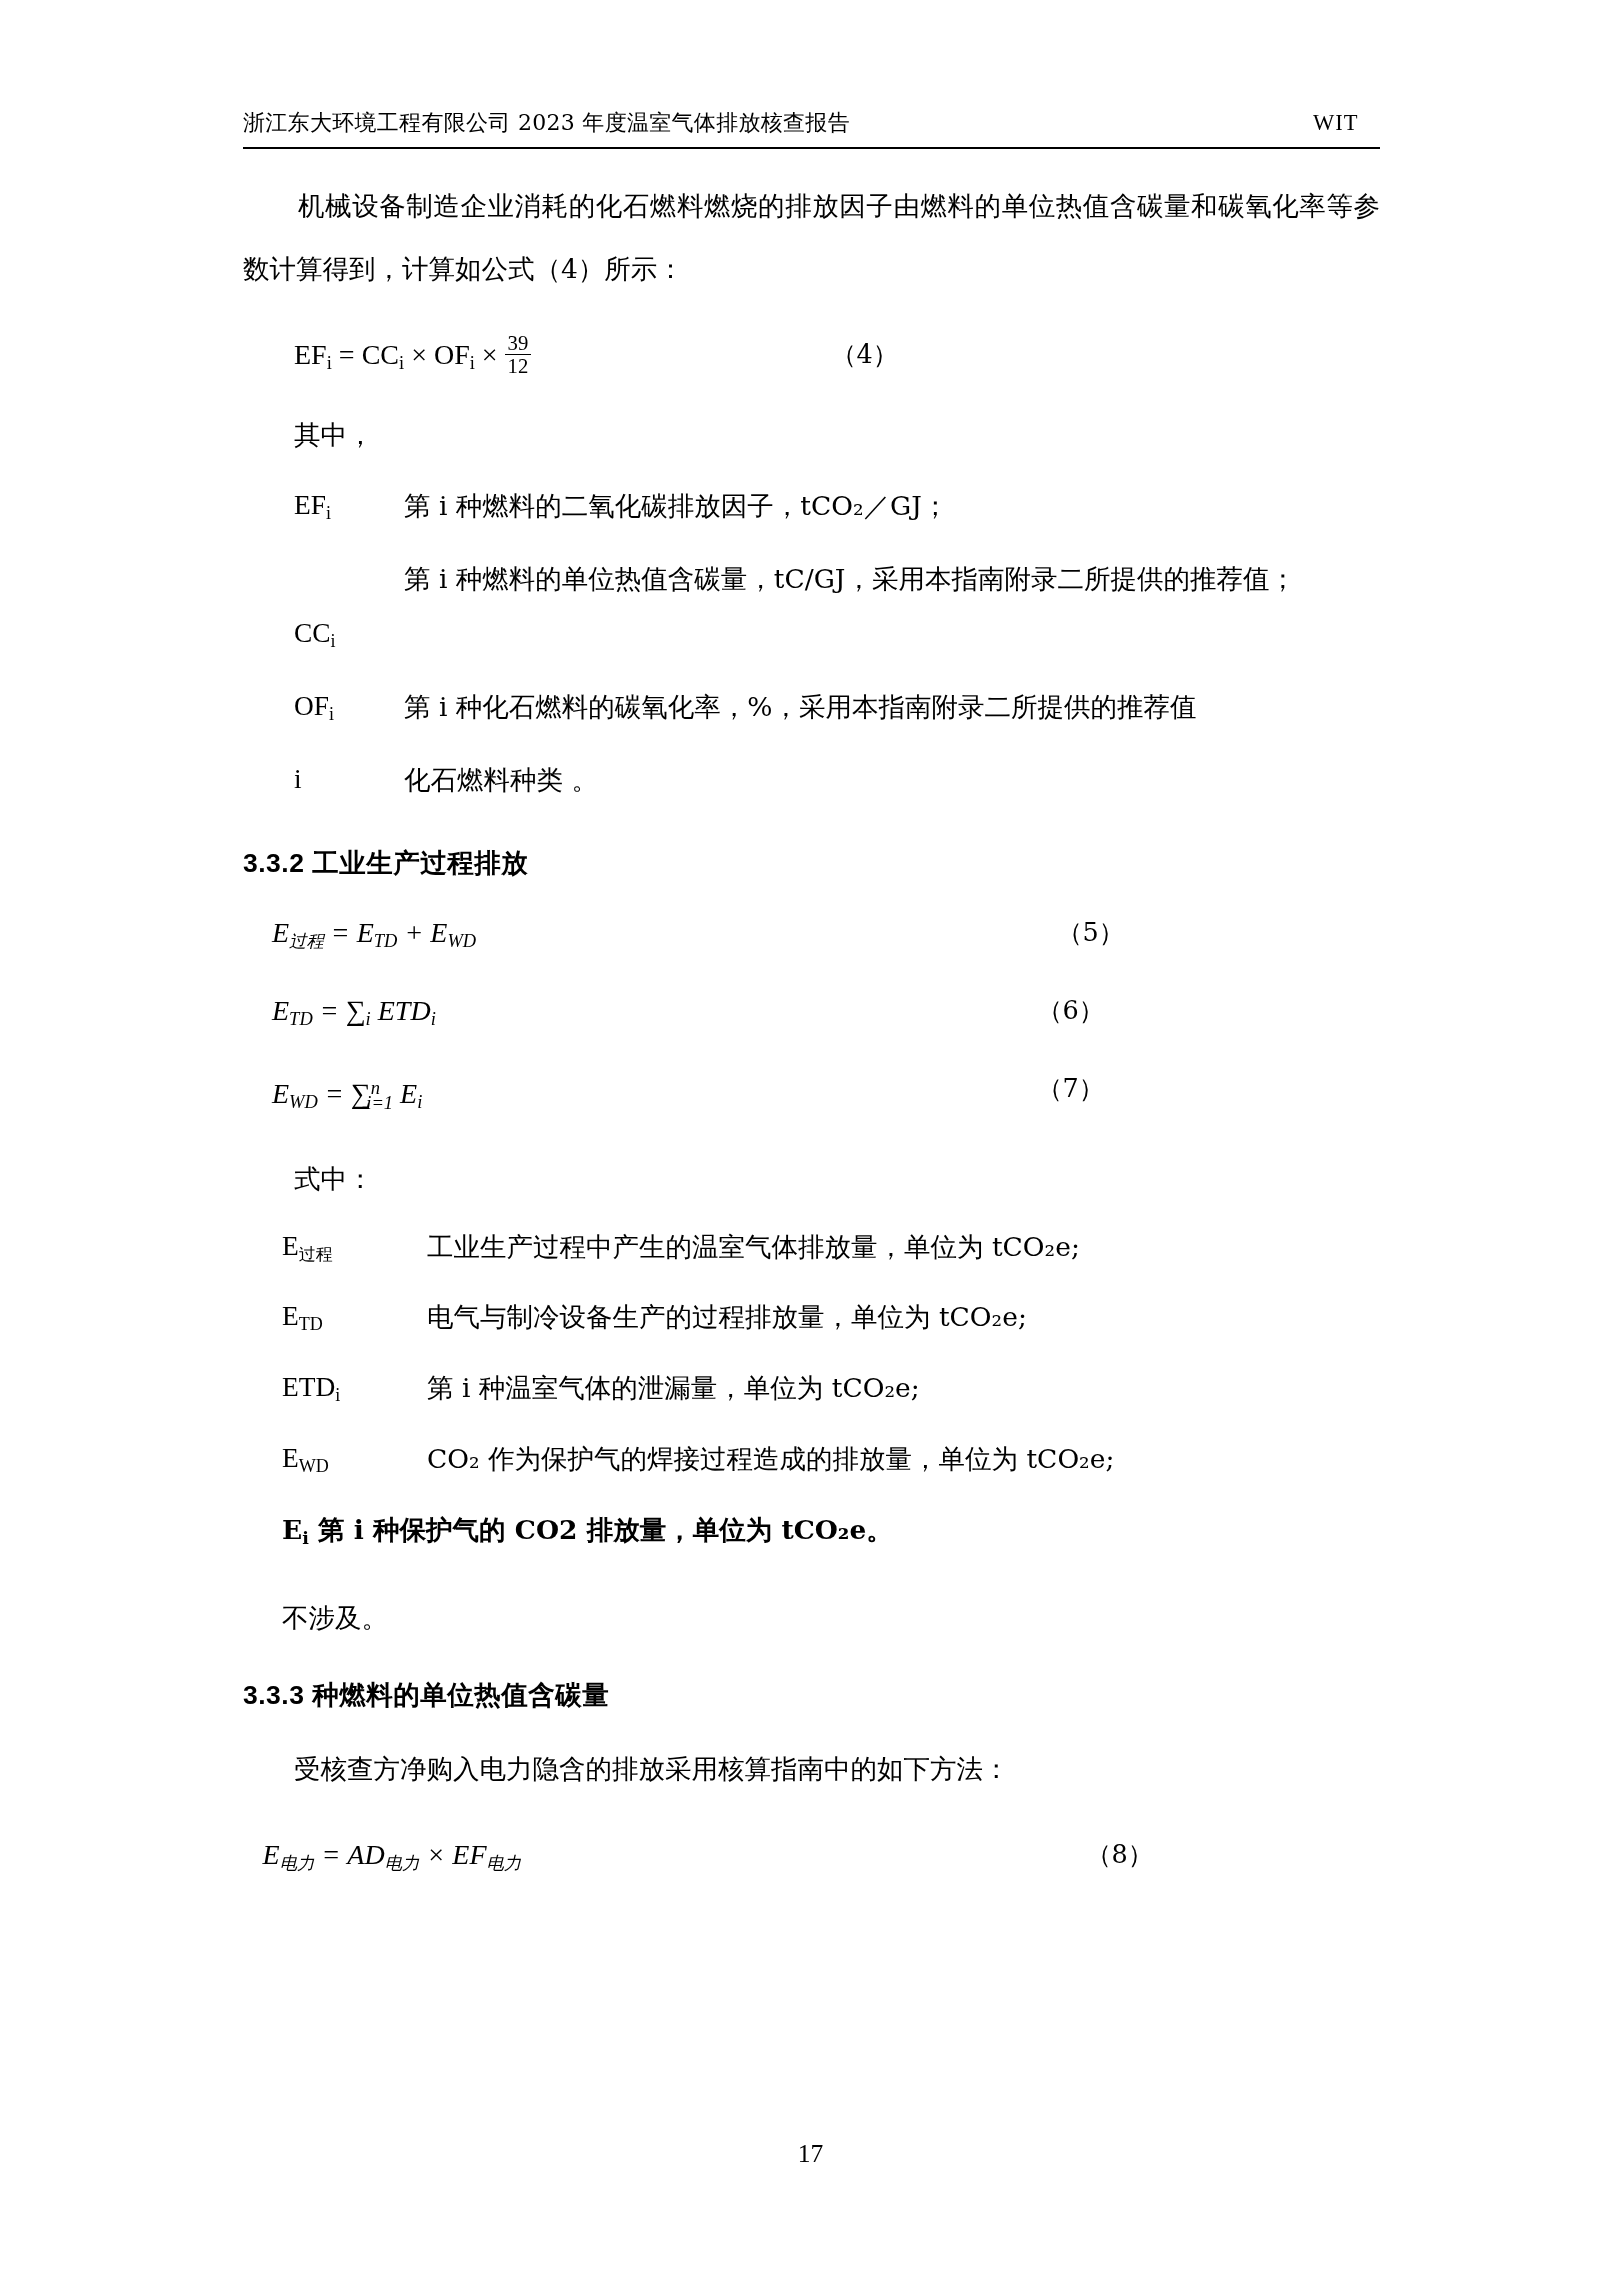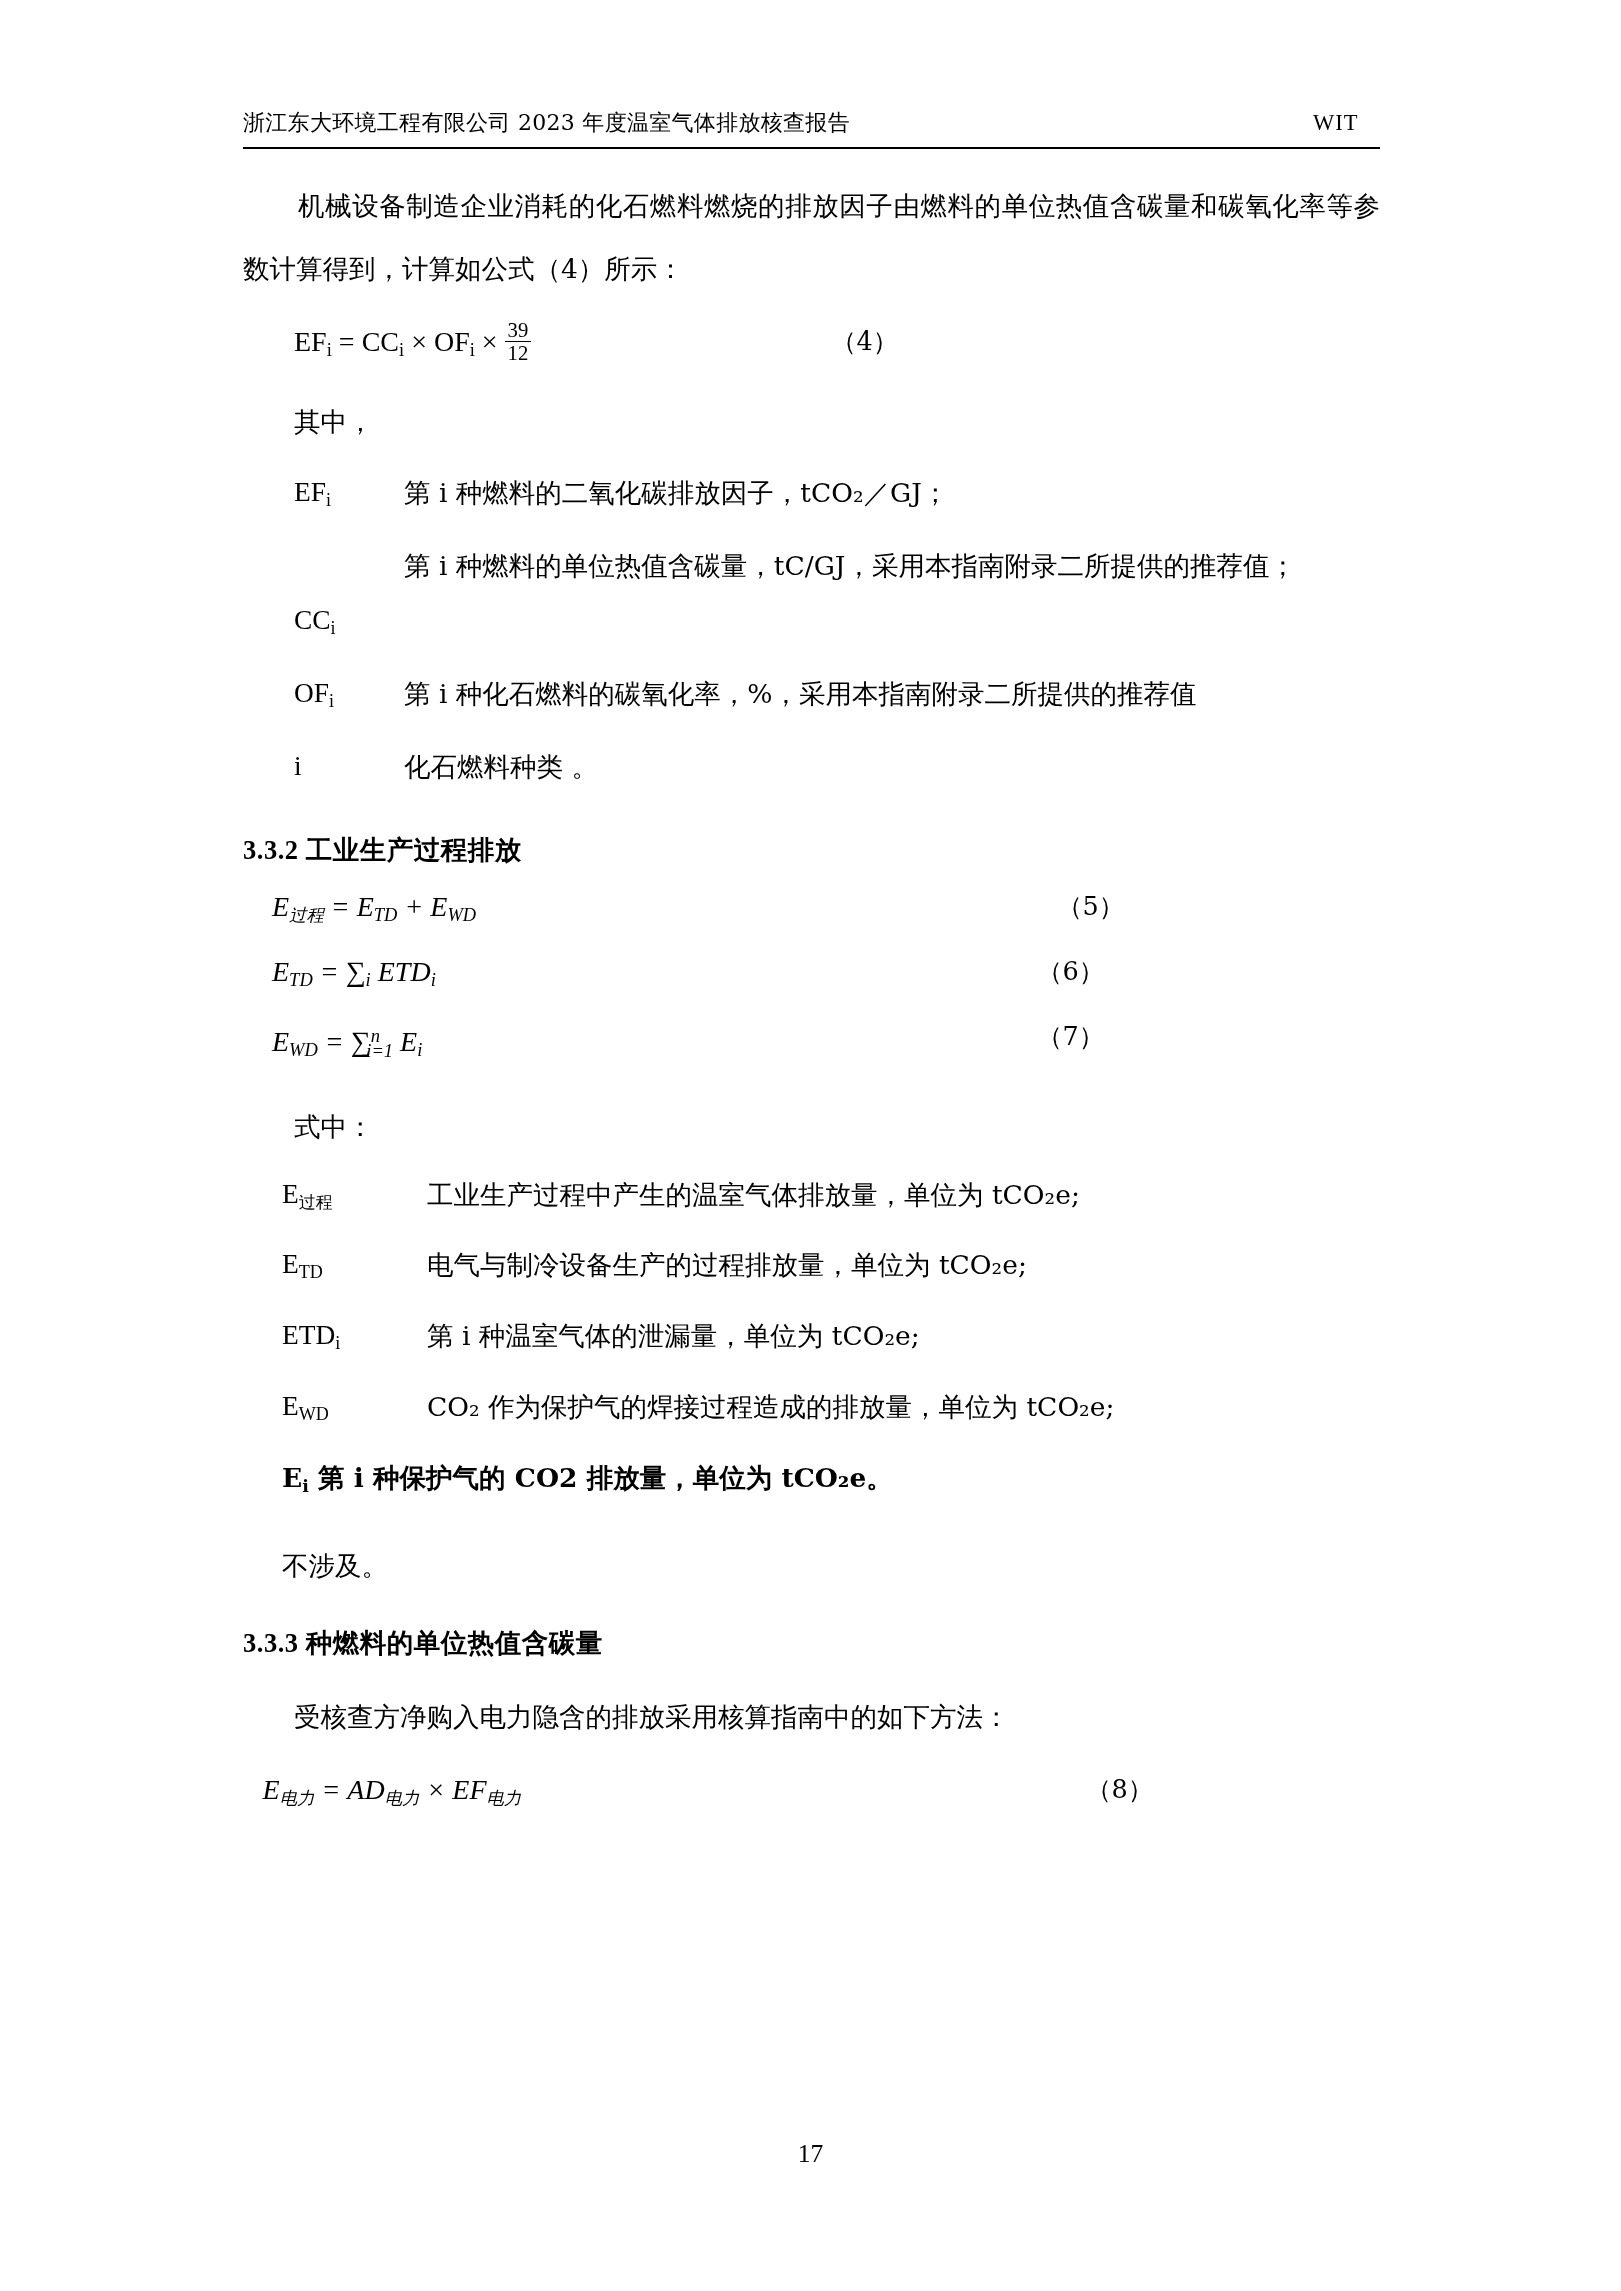--- a/index.html
+++ b/index.html
@@ -56,32 +56,33 @@
     font-family: "DejaVu Serif", serif;
     font-size: 26.5px;
     line-height: 63px;
     text-align: justify;
     margin-top: 0;
   }
   .indent {
     text-indent: 55px;
   }
   .heading {
-    font-family: Liberation Serif, serif;
+    font-family: Liberation Sans, sans-serif;
     font-weight: bold;
     font-size: 26.5px;
     line-height: 57px;
     letter-spacing: 0.5px;
   }
   
   .eq-line {
     position: relative;
     font-family: "Liberation Serif", serif;
     font-size: 28px;
     line-height: 55px;
+    margin-top: 13px;
   }
   .eq-num {
     position: absolute;
     font-family: "DejaVu Serif", serif;
     font-size: 25.5px;
   }
   .eq-centered {
     text-align: left;
   }
   .ital {

